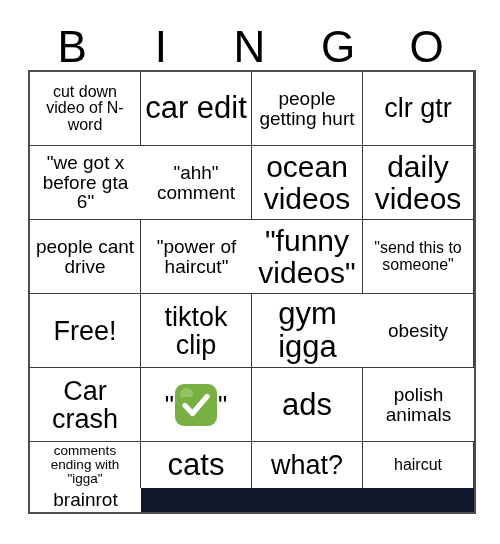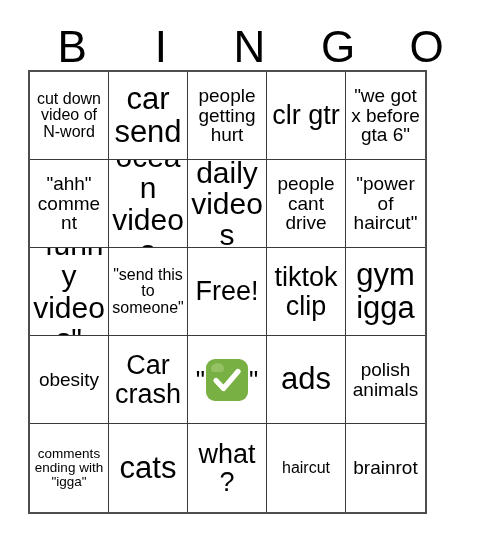--- a/index.html
+++ b/index.html
@@ -39,31 +39,31 @@
     font-weight: 400;
     letter-spacing: 0px;
     color: #000000;
     user-select: none;
   }
   
   #grid {
     position: absolute;
     left: 28px;
     top: 70px;
-    width: 399px;
+    width: 448px;
     height: 444px;
     box-sizing: border-box;
     border-top: 2px solid #4d4d4d;
     border-left: 2px solid #4d4d4d;
     border-right: 2px solid #4d4d4d;
     border-bottom: 2px solid #4d4d4d;
     display: grid;
-    grid-template-columns: repeat(5, 1fr);
+    grid-template-columns: repeat(4, 1fr);
     grid-template-rows: repeat(5, 1fr);
-    background: #f97316;
+    background: #0f172a;
   }
   .cell {
     box-sizing: border-box;
     border-right: 1px solid #3a3a3a;
     border-bottom: 1px solid #3a3a3a;
     display: flex;
     align-items: center;
     justify-content: center;
     text-align: center;
     padding: 2px 3px;
@@ -131,21 +131,21 @@
       <div class="header-letter">N</div>
       <div class="header-letter">G</div>
       <div class="header-letter">O</div>
     </div>
 
   <div id="grid">
       <div class="cell fs-sm">
         <span class="cell-text">cut down video of N-word</span>
       </div>
       <div class="cell fs-xxl">
-        <span class="cell-text">car send</span>
+        <span class="cell-text">car edit</span>
       </div>
       <div class="cell fs-md">
         <span class="cell-text">people getting hurt</span>
       </div>
       <div class="cell fs-xl">
         <span class="cell-text">clr gtr</span>
       </div>
       <div class="cell fs-md col-last">
         <span class="cell-text">"we got x before gta 6"</span>
       </div>

